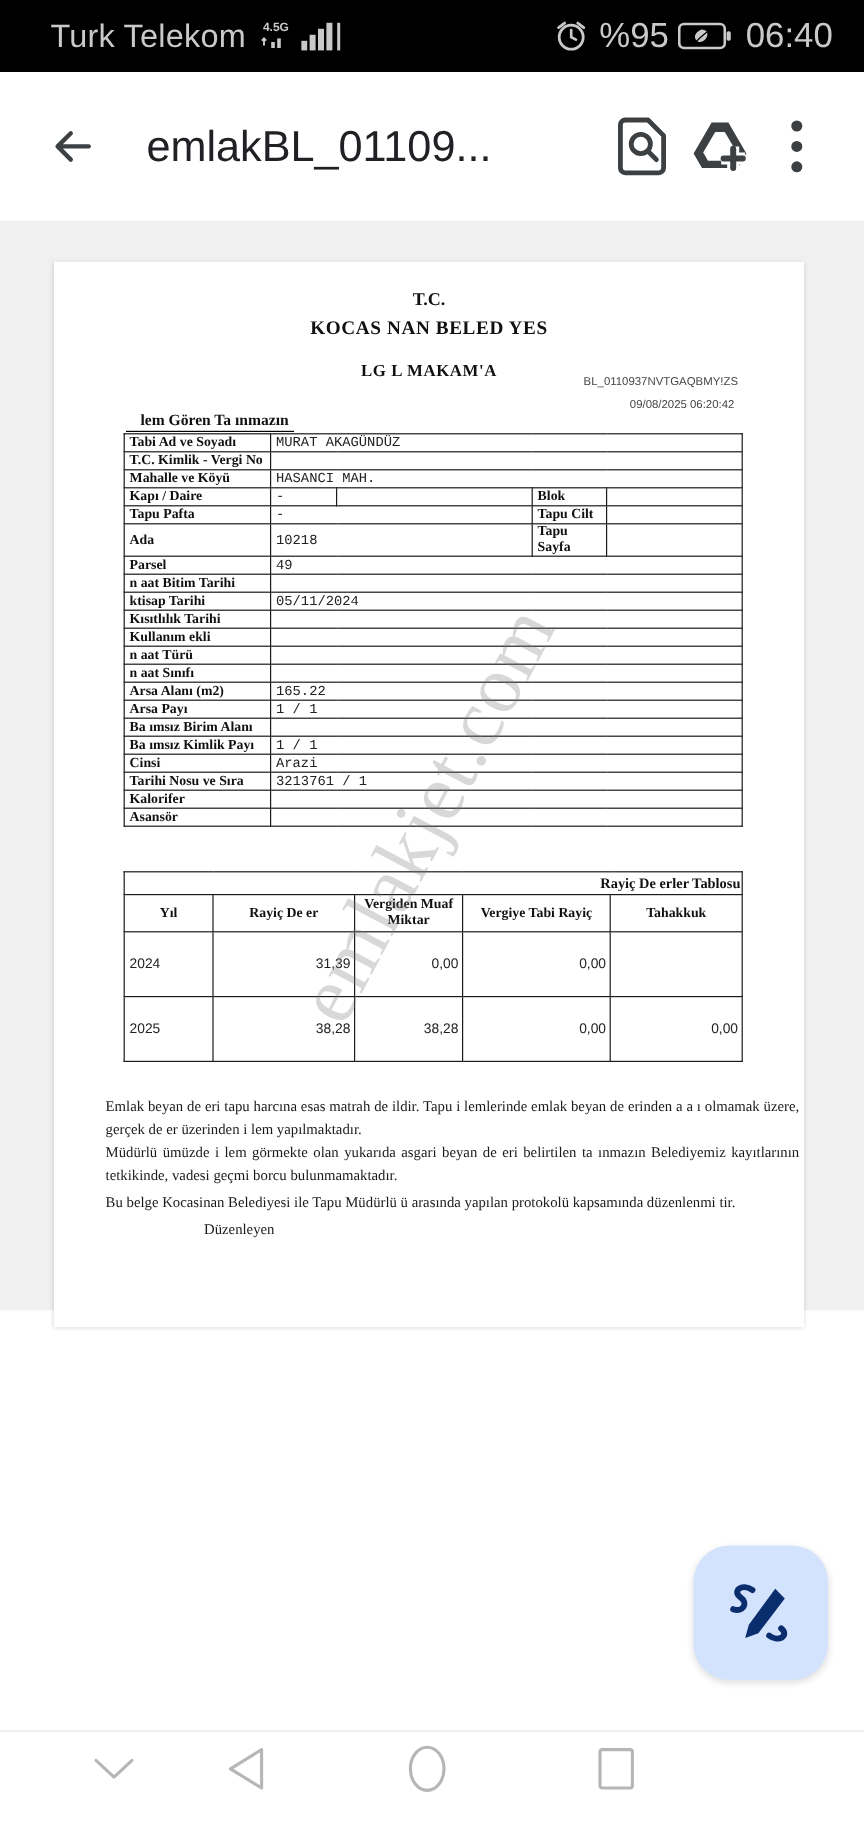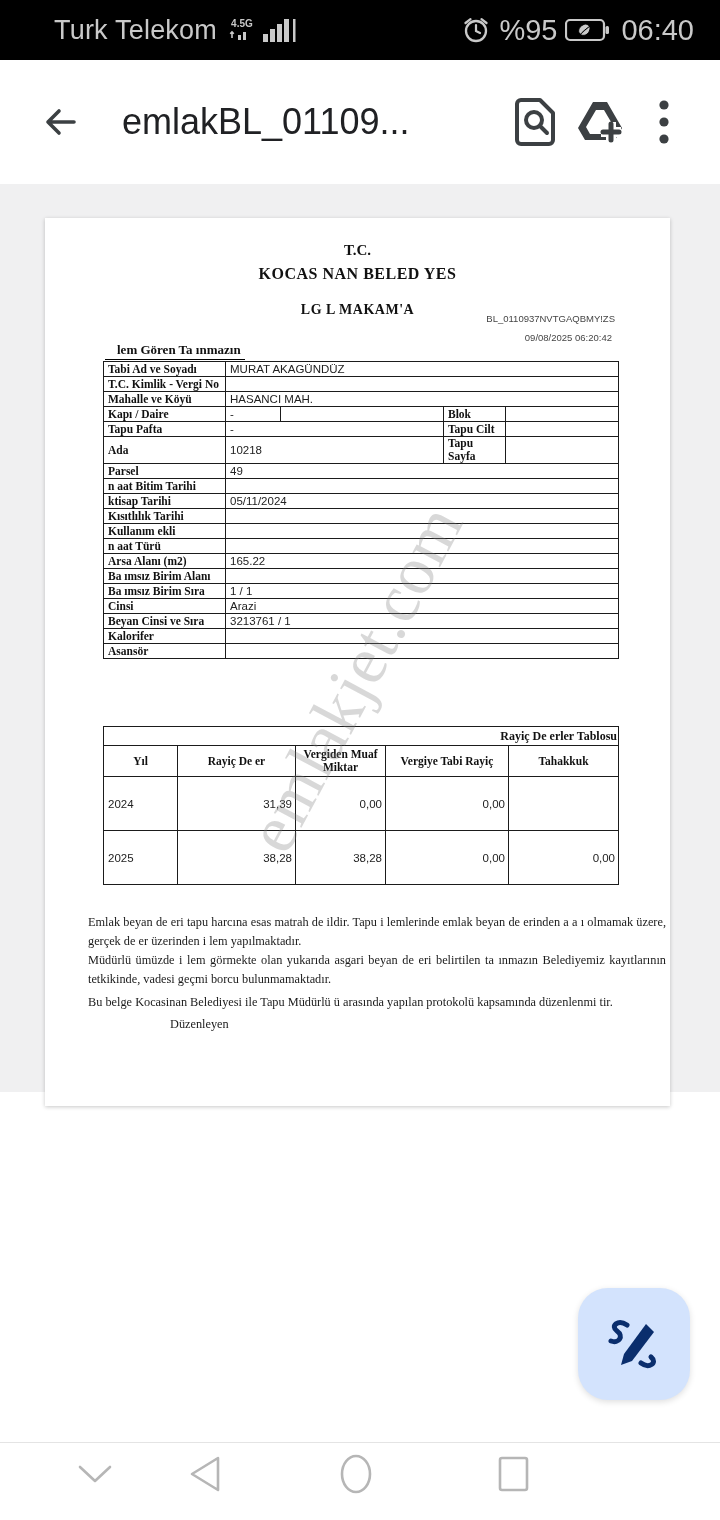--- a/index.html
+++ b/index.html
@@ -2,21 +2,21 @@
 <html><head>
 <meta charset="utf-8">
 <style>
   html,body{margin:0;padding:0;}
   body{width:720px;height:1520px;position:relative;overflow:hidden;background:#fff;
        font-family:"Liberation Sans",sans-serif;}
 
   
   .status-bar{position:absolute;left:0;top:0;width:720px;height:60px;background:#000;
     display:flex;align-items:center;justify-content:space-between;box-sizing:border-box;
-    padding:0 26px 0 54px;color:#c9c9c9;}
+    padding:0 26px 0 42px;color:#c9c9c9;}
   .sb-left,.sb-right{display:flex;align-items:center;gap:8px;}
   .sb-carrier{font-size:27px;letter-spacing:0.2px;}
   .sb-net{display:flex;flex-direction:column;align-items:center;line-height:1;margin-left:4px;}
   .sb-net-label{font-size:10px;font-weight:bold;}
   .sb-pct,.sb-time{font-size:29px;}
   .sb-time{margin-left:2px;}
 
   
   .app-bar{position:absolute;left:0;top:60px;width:720px;height:124px;background:#fff;
     display:flex;align-items:center;box-sizing:border-box;padding:0 24px 0 36px;}
@@ -39,21 +39,21 @@
   .doc-date{top:114px;right:58px;text-align:right;font-family:"Liberation Sans",sans-serif;
     font-size:9.5px;color:#454545;padding-left:32px;}
   .doc-section{top:124px;left:60px;font-size:13px;font-weight:bold;
     border-bottom:1.5px solid #000;padding:0 4px 1px 12px;}
 
   
   table{border-collapse:collapse;table-layout:fixed;}
   .itable{left:58px;top:143px;width:515px;}
   .itable td{border:1px solid #1b1b1b;height:14px;padding:0 4px;line-height:13px;overflow:hidden;}
   .itable td.lbl{font-family:"Liberation Serif",serif;font-weight:bold;font-size:11.5px;}
-  .itable td.val{font-family:Liberation Sans, sans-serif;font-size:11.5px;color:#222;}
+  .itable td.val{font-family:Liberation Mono, monospace;font-size:11.5px;color:#222;}
 
   
   .rtable{left:58px;top:508px;width:515px;}
   .rtable td,.rtable th{border:1px solid #1b1b1b;overflow:hidden;}
   .rtable .title-cell{height:16px;text-align:right;font-weight:bold;font-size:12px;
     font-family:"Liberation Serif",serif;margin-top:24px;}
   .rtable th{height:30px;text-align:center;font-weight:bold;font-size:11.5px;line-height:13px;
     font-family:"Liberation Serif",serif;padding:0 2px;}
   .rtable td.num{height:21px;text-align:right;padding:16px 3px;font-family:"Liberation Sans",sans-serif;
     font-size:11.5px;color:#222;}
@@ -217,37 +217,45 @@
           </tr>
           <tr>
             <td class="lbl">Kullanım  ekli</td>
             <td class="val" colspan="4"></td>
           </tr>
           <tr>
             <td class="lbl">n aat Türü</td>
             <td class="val" colspan="4"></td>
           </tr>
           <tr>
+            <td class="lbl">n aat Sınıfı</td>
+            <td class="val" colspan="4"></td>
+          </tr>
+          <tr>
             <td class="lbl">Arsa Alanı (m2)</td>
             <td class="val" colspan="4">165.22</td>
           </tr>
           <tr>
+            <td class="lbl">Arsa Payı</td>
+            <td class="val" colspan="4">1 / 1</td>
+          </tr>
+          <tr>
             <td class="lbl">Ba ımsız Birim Alanı</td>
             <td class="val" colspan="4"></td>
           </tr>
           <tr>
-            <td class="lbl">Ba ımsız Birim Sıra</td>
+            <td class="lbl">Ba ımsız Kimlik Payı</td>
             <td class="val" colspan="4">1 / 1</td>
           </tr>
           <tr>
             <td class="lbl">Cinsi</td>
             <td class="val" colspan="4">Arazi</td>
           </tr>
           <tr>
-            <td class="lbl">Beyan Cinsi ve Sıra</td>
+            <td class="lbl">Tarihi Nosu ve Sıra</td>
             <td class="val" colspan="4">3213761 / 1</td>
           </tr>
           <tr>
             <td class="lbl">Kalorifer</td>
             <td class="val" colspan="4"></td>
           </tr>
           <tr>
             <td class="lbl">Asansör</td>
             <td class="val" colspan="4"></td>
           </tr>

